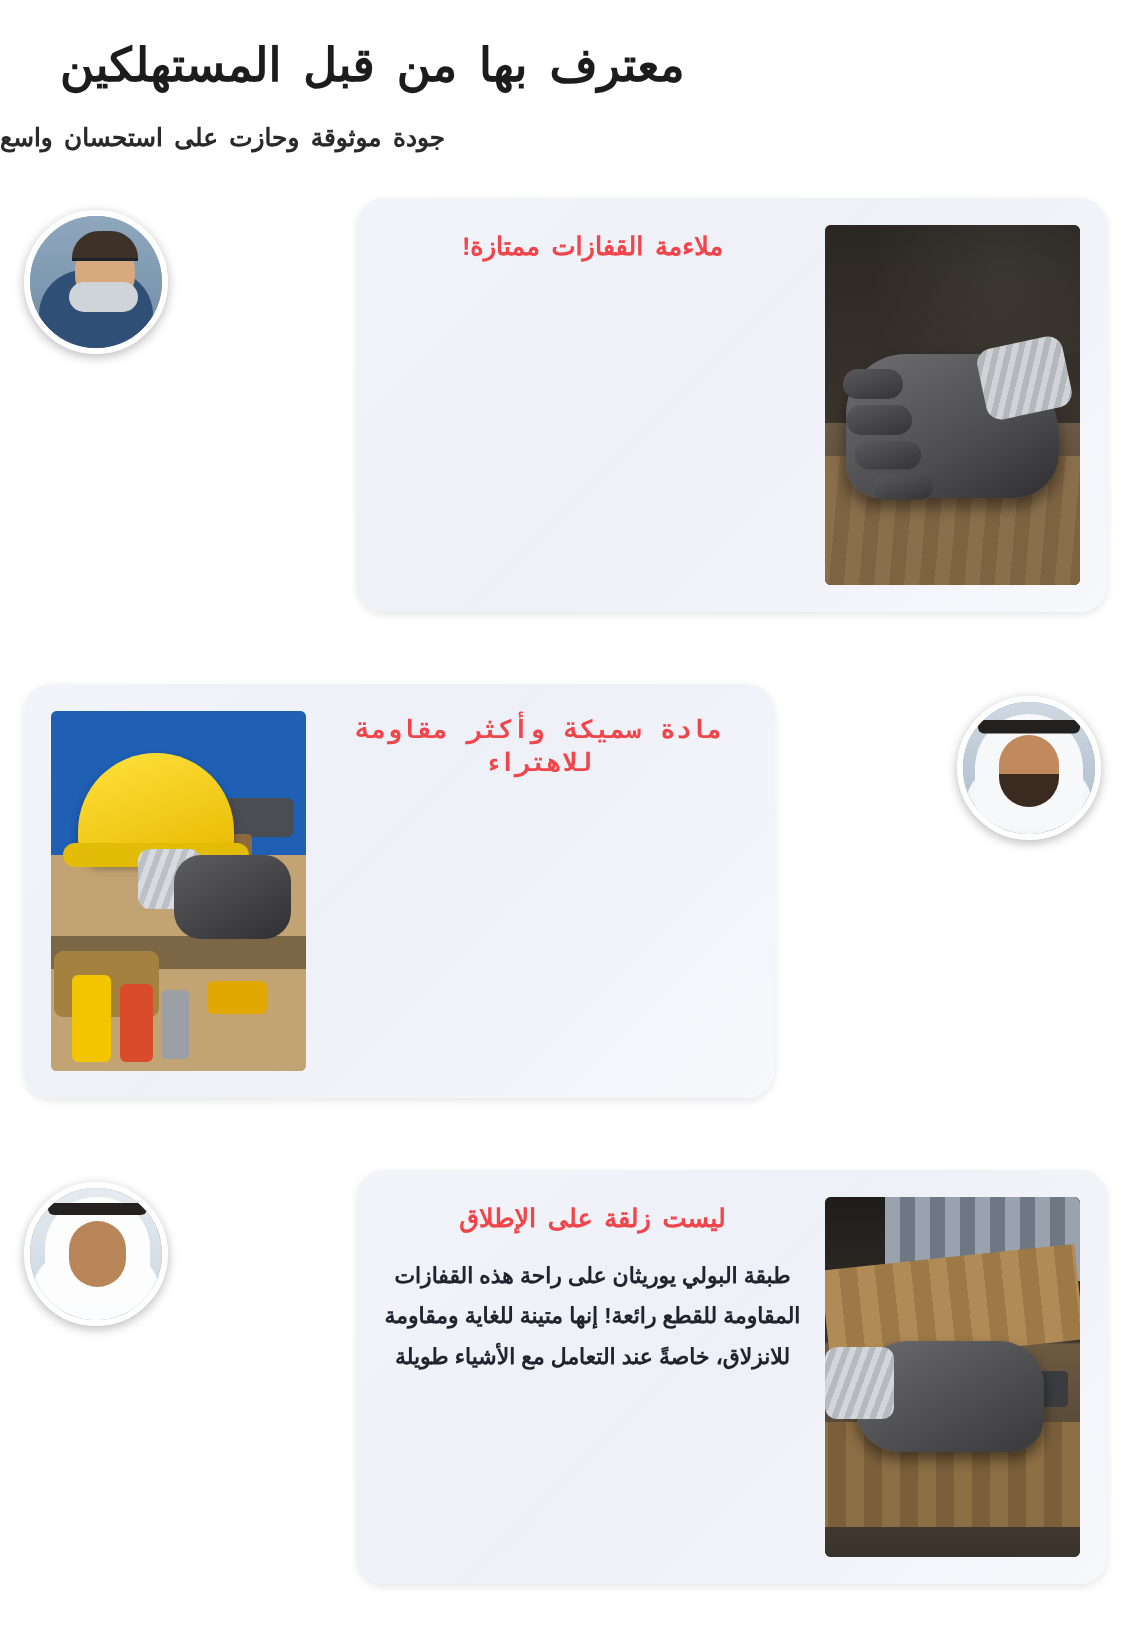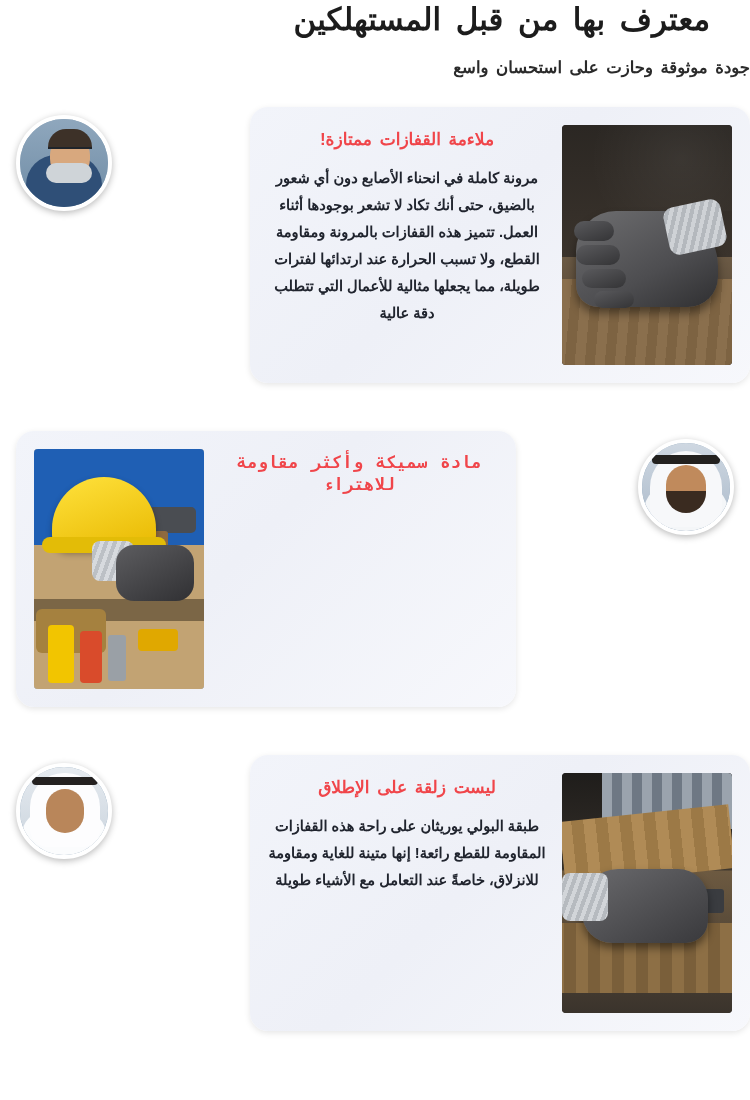--- a/index.html
+++ b/index.html
@@ -6,21 +6,22 @@
   html, body {
     margin: 0; padding: 0;
     width: 750px; height: 1100px;
     background: #ffffff;
     font-family: "Liberation Sans", sans-serif;
   }
   body { position: relative; overflow: hidden; }
 
   
   .header {
-    text-align: right;
+    padding-top: 24px;
+    text-align: left;
   }
   .header-title {
     font-size: 31px;
     font-weight: bold;
     color: #1c1c1c;
     letter-spacing: 0px;
     line-height: 1.3;
     margin: 0 auto;
     padding: 0 40px;
     word-spacing: 6px;
@@ -42,21 +43,21 @@
   .card {
     position: absolute;
     top: 0;
     width: 500px;
     height: 276px;
     border-radius: 18px;
     background: linear-gradient(135deg, #f2f4fa 0%, #eef0f7 45%, #f7f8fc 100%);
     box-shadow: 0 2px 6px rgba(0,0,0,0.10);
     overflow: hidden;
   }
-  .card.right { right: 0; }
+  .card.right { right: 12px; }
   .card.left  { left: 16px; font-family: Liberation Mono, monospace; }
 
   .card-photo {
     position: absolute;
     top: 18px;
     width: 170px;
     height: 240px;
     border-radius: 4px;
     overflow: hidden;
     background: #33302c;
@@ -188,21 +189,20 @@
       <div class="ph p1-wood"></div>
       <div class="ph p1-glove"></div>
       <div class="ph p1-f1"></div>
       <div class="ph p1-f2"></div>
       <div class="ph p1-f3"></div>
       <div class="ph p1-f4"></div>
       <div class="ph p1-cuff"></div>
     </div>
     <div class="card-text">
       <div class="card-title">ملاءمة القفازات ممتازة!</div>
-      <div class="card-body">مرونة كاملة في انحناء الأصابع دون أي شعور بالضيق، حتى أنك تكاد لا تشعر بوجودها أثناء العمل. تتميز هذه القفازات بالمرونة ومقاومة القطع، ولا تسبب الحرارة عند ارتدائها لفترات طويلة، مما يجعلها مثالية للأعمال التي تتطلب دقة عالية</div>
     </div>
   </div>
   <div class="avatar pos-a">
     <div class="f-bg a1-bg"></div>
     <div class="a1-body"></div>
     <div class="a1-face"></div>
     <div class="a1-hair"></div>
     <div class="a1-glass"></div>
     <div class="a1-mask"></div>
   </div>

